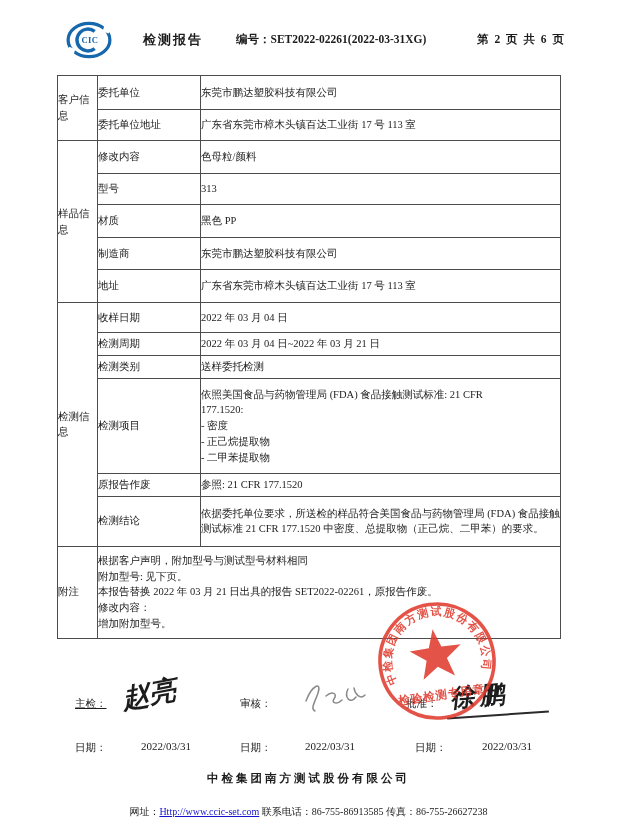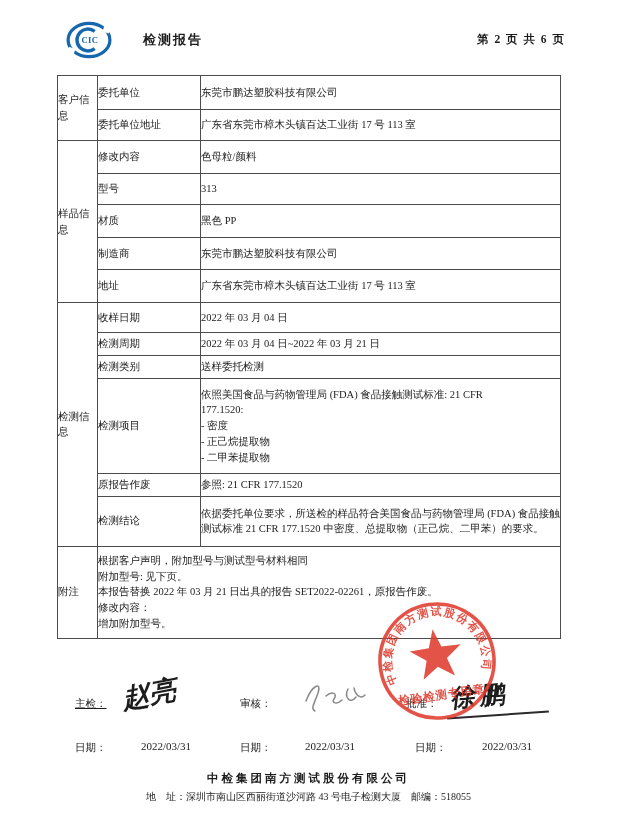--- a/index.html
+++ b/index.html
@@ -49,20 +49,21 @@
 <div class="page">
 
   <svg class="abs logo" viewBox="0 0 50 40">
     <ellipse cx="25" cy="20" rx="22" ry="17.5" fill="none" stroke="#1767ac" stroke-width="3.4"></ellipse>
     <rect x="40" y="6" width="7" height="6" fill="#ffffff" transform="rotate(18 43 9)"></rect>
     <rect x="3" y="28" width="7" height="6" fill="#ffffff" transform="rotate(18 6 31)"></rect>
     <path d="M 31,11 A 11.5,11.5 0 1 0 31,29" fill="none" stroke="#1767ac" stroke-width="3.6"></path>
     <text x="26" y="23.5" text-anchor="middle" font-size="9" font-weight="bold" fill="#1767ac" font-family="Liberation Serif, serif" letter-spacing="0.5">CIC</text>
   </svg>
   <div class="abs report-title">检测报告</div>
+  <div class="abs report-no">编号：SET2022-02261(2022-03-31XG)</div>
   <div class="abs page-info">第 2 页 共 6 页</div>
 
   <table class="info">
     <colgroup>
         <col style="width:40px">
         <col style="width:103px">
         <col style="width:360px">
       </colgroup>
     <tbody>
         <tr style="height:34px">
@@ -160,15 +161,18 @@
       <path id="sealArc" d="M -40.3,21.5 A 45.7,45.7 0 1 1 40.3,21.5" fill="none"></path>
       <text font-size="11" font-weight="bold" fill="#e03a2c" letter-spacing="1.6" font-family="Liberation Serif, serif">
         <textPath href="#sealArc" startOffset="50%" text-anchor="middle">中检集团南方测试股份有限公司</textPath>
       </text>
       <path fill="#e03a2c" transform="translate(0,-5)" d="M0,-27 L6.35,-8.74 L25.7,-8.3 L10.27,3.34 L15.9,21.8 L0,10.8 L-15.9,21.8 L-10.27,3.34 L-25.7,-8.3 L-6.35,-8.74 Z"></path>
       <text y="38" text-anchor="middle" font-size="11.5" font-weight="bold" fill="#e03a2c" letter-spacing="1" font-family="Liberation Serif, serif">检验检测专用章</text>
     </g>
   </svg>
 
   <div class="abs f-company">中检集团南方测试股份有限公司</div>
-  <div class="abs f-addr">地　址：深圳市南山区西丽街道沙河路 43 号电子检测大厦　邮编：518055</div>
+  <div class="abs f-web">
+    <span>网址：</span><a href="#" class="url">Http://www.ccic-set.com</a>
+    <span>联系电话：86-755-86913585  传真：86-755-26627238</span>
+  </div>
 
 </div>
 
 </body></html>

